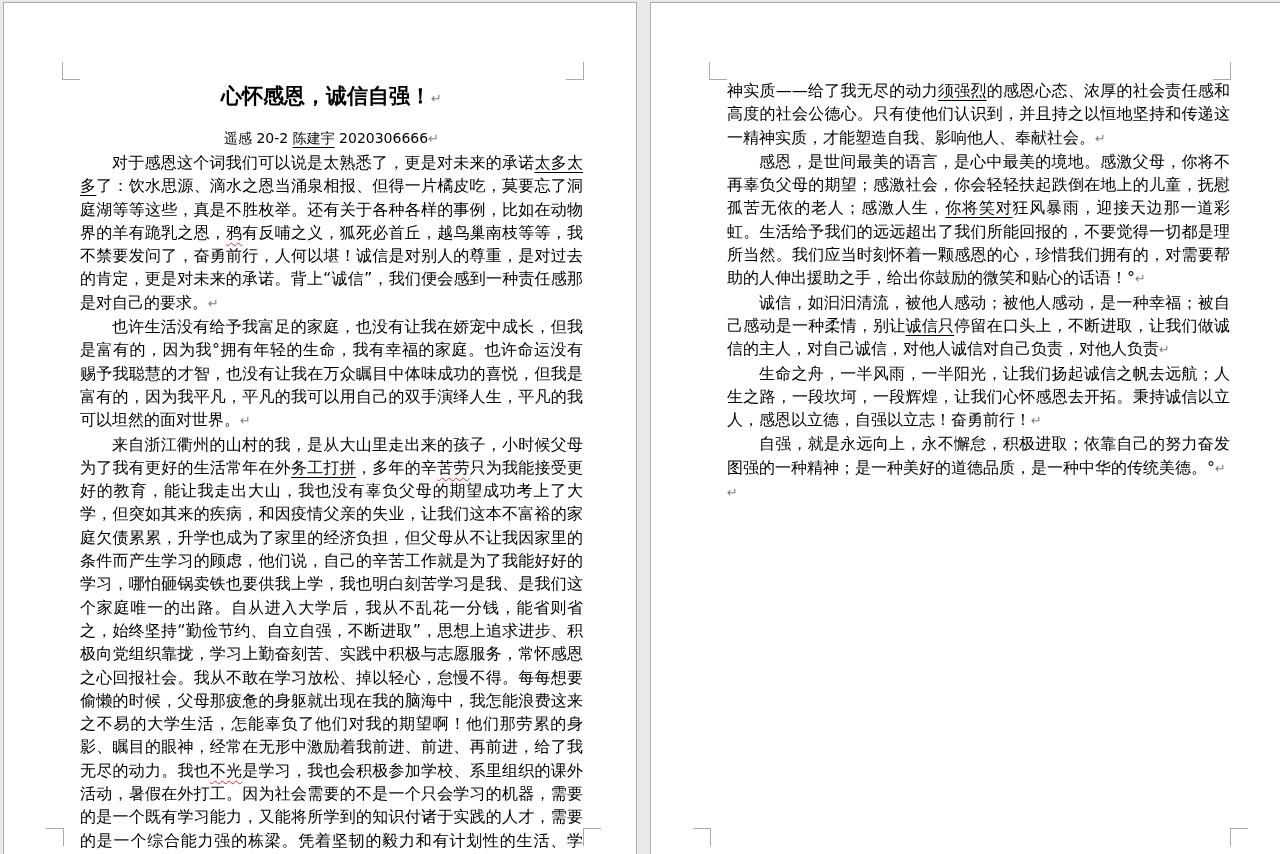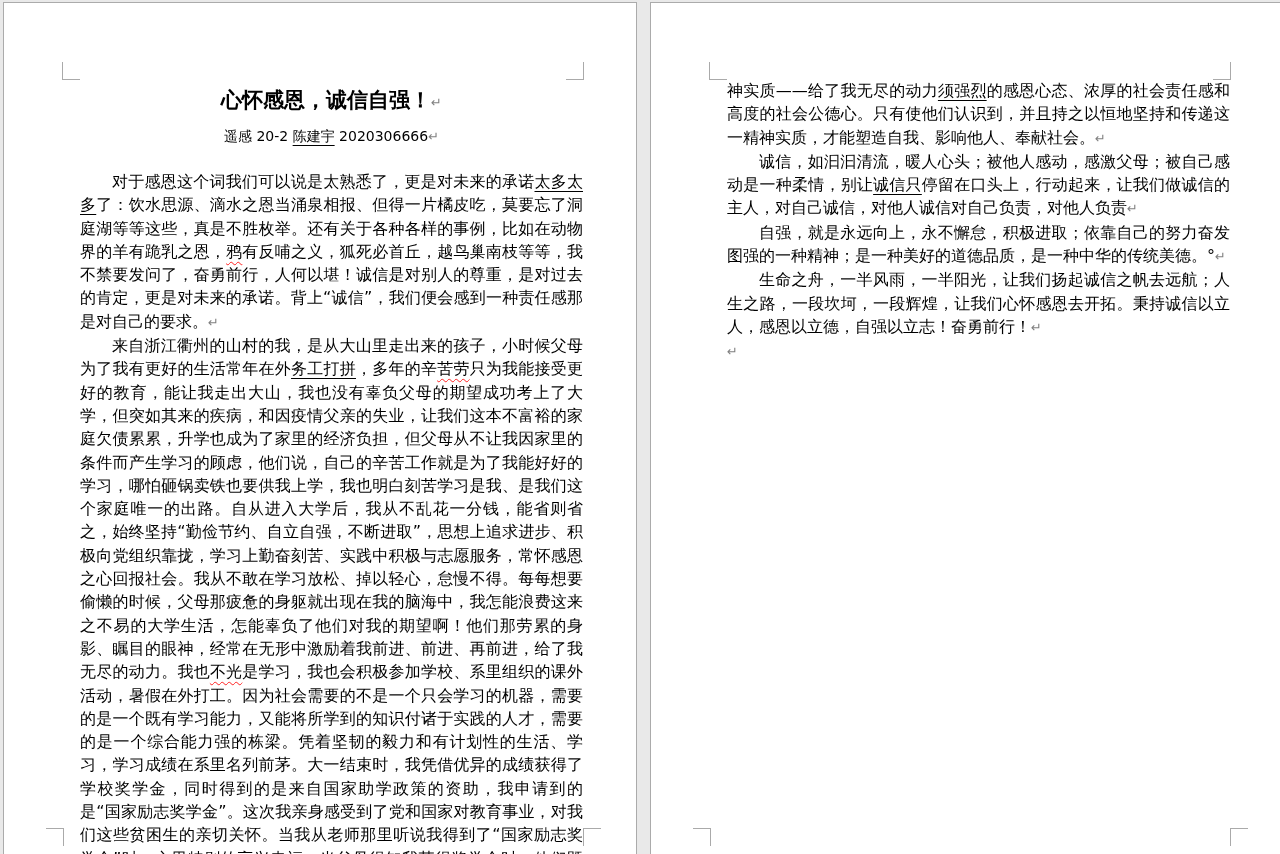--- a/index.html
+++ b/index.html
@@ -17,25 +17,25 @@
   .text-area{
     position:absolute;left:76px;width:503px;top:76px;
     color:#000;
   }
   .para{margin:0;}
   .para.body{
     font-size:16px;line-height:23.3px;text-align:justify;
   }
   .para.indent{text-indent:2em;}
   .para.title{
-    font-size:21px;font-weight:bold;text-align:center;line-height:42px;
-    margin-bottom:0;
+    font-size:21px;font-weight:bold;text-align:center;line-height:34px;
+    margin-bottom:10px;
   }
   .para.byline{
-    font-size:14px;text-align:center;line-height:24px;margin-bottom:21px;
+    font-size:14px;text-align:center;line-height:24px;margin-bottom:0;
   }
   .u-blue{
     text-decoration-line:underline;text-decoration-style:wavy;
     text-decoration-color:#3b5bd9;text-decoration-thickness:1px;
     text-underline-offset:4px;
     text-decoration:underline;
   }
   .u-red{
     text-decoration-line:underline;text-decoration-style:wavy;
     text-decoration-color:#ff2222;text-decoration-thickness:1px;
@@ -59,29 +59,31 @@
 
 <div class="page p1">
   <div class="cm cm-tl"></div>
   <div class="cm cm-tr"></div>
   <div class="cm cm-bl"></div>
   <div class="cm cm-br"></div>
   <div class="text-area">
       <div class="para title"><span>心怀感恩，诚信自强！</span><span class="pmark"> ↵</span></div>
       <div class="para byline"><span>遥感 20-2 </span><span class="u-blue">陈建宇</span><span> 2020306666</span><span class="pmark"> ↵</span></div>
       <div class="para body indent"><span>对于感恩这个词我们可以说是太熟悉了，更是对未来的承诺</span><span class="u-blue">太多太多</span><span>了：饮水思源、滴水之恩当涌泉相报、但得一片橘皮吃，莫要忘了洞庭湖等等这些，真是不胜枚举。还有关于各种各样的事例，比如在动物界的羊有跪乳之恩，</span><span class="u-red">鸦</span><span>有反哺之义，狐死必首丘，越鸟巢南枝等等，我不禁要发问了，奋勇前行，人何以堪！诚信是对别人的尊重，是对过去的肯定，更是对未来的承诺。背上“诚信”，我们便会感到一种责任感那是对自己的要求。</span><span class="pmark"> ↵</span></div>
+      <div class="para body indent"><span>也许生活没有给予我富足的家庭，也没有让我在娇宠中成长，但我是富有的，因为我°拥有年轻的生命，我有幸福的家庭。也许命运没有赐予我聪慧的才智，也没有让我在万众瞩目中体味成功的喜悦，但我是富有的，因为我平凡，平凡的我可以用自己的双手演绎人生，平凡的我可以坦然的面对世界。</span><span class="pmark"> ↵</span></div>
       <div class="para body indent"><span>来自浙江衢州的山村的我，是从大山里走出来的孩子，小时候父母为了我有更好的生活常年在外</span><span class="u-blue">务工打拼</span><span>，多年的辛</span><span class="u-red">苦劳</span><span>只为我能接受更好的教育，能让我走出大山，我也没有辜负父母的期望成功考上了大学，但突如其来的疾病，和因疫情父亲的失业，让我们这本不富裕的家庭欠债累累，升学也成为了家里的经济负担，但父母从不让我因家里的条件而产生学习的顾虑，他们说，自己的辛苦工作就是为了我能好好的学习，哪怕砸锅卖铁也要供我上学，我也明白刻苦学习是我、是我们这个家庭唯一的出路。自从进入大学后，我从不乱花一分钱，能省则省之，始终坚持“勤俭节约、自立自强，不断进取”，思想上追求进步、积极向党组织靠拢，学习上勤奋刻苦、实践中积极与志愿服务，常怀感恩之心回报社会。我从不敢在学习放松、掉以轻心，怠慢不得。每每想要偷懒的时候，父母那疲惫的身躯就出现在我的脑海中，我怎能浪费这来之不易的大学生活，怎能辜负了他们对我的期望啊！他们那劳累的身影、瞩目的眼神，经常在无形中激励着我前进、前进、再前进，给了我无尽的动力。我也</span><span class="u-red">不光</span><span>是学习，我也会积极参加学校、系里组织的课外活动，暑假在外打工。因为社会需要的不是一个只会学习的机器，需要的是一个既有学习能力，又能将所学到的知识付诸于实践的人才，需要的是一个综合能力强的栋梁。凭着坚韧的毅力和有计划性的生活、学习，学习成绩在系里名列前茅。大一结束时，我凭借优异的成绩获得了学校奖学金，同时得到的是来自国家助学政策的资助，我申请到的是“国家励志奖学金”。这次我亲身感受到了党和国家对教育事业，对我们这些贫困生的亲切关怀。当我从老师那里听说我得到了“国家励志奖学金”时，心里特别的高兴幸福。当父母得知我获得奖学金时，他们既是欢喜又是感激。这对我来说真是雪中送炭，不仅解决了我的一些经济问题、减轻父母的一些负担，同时又是对我的鼓励和最大的鞭策，也让我心怀无尽的感恩之情。</span></div>
     </div>
 </div>
 
 <div class="page p2">
   <div class="cm cm-tl"></div>
   <div class="cm cm-tr"></div>
   <div class="cm cm-bl"></div>
   <div class="cm cm-br"></div>
   <div class="text-area">
       <div class="para body"><span>神实质——给了我无尽的动力</span><span class="u-blue">须强烈</span><span>的感恩心态、浓厚的社会责任感和高度的社会公德心。只有使他们认识到，并且持之以恒地坚持和传递这一精神实质，才能塑造自我、影响他人、奉献社会。</span><span class="pmark"> ↵</span></div>
-      <div class="para body indent"><span>诚信，如汩汩清流，暖人心头；被他人感动，感激父母；被自己感动是一种柔情，别让</span><span class="u-blue">诚信只</span><span>停留在口头上，行动起来，让我们做诚信的主人，对自己诚信，对他人诚信对自己负责，对他人负责</span><span class="pmark"> ↵</span></div>
+      <div class="para body indent"><span>感恩，是世间最美的语言，是心中最美的境地。感激父母，你将不再辜负父母的期望；感激社会，你会轻轻扶起跌倒在地上的儿童，抚慰孤苦无依的老人；感激人生，</span><span class="u-blue">你将笑对</span><span>狂风暴雨，迎接天边那一道彩虹。生活给予我们的远远超出了我们所能回报的，不要觉得一切都是理所当然。我们应当时刻怀着一颗感恩的心，珍惜我们拥有的，对需要帮助的人伸出援助之手，给出你鼓励的微笑和贴心的话语！°</span><span class="pmark"> ↵</span></div>
+      <div class="para body indent"><span>诚信，如汩汩清流，被他人感动；被他人感动，是一种幸福；被自己感动是一种柔情，别让</span><span class="u-blue">诚信只</span><span>停留在口头上，不断进取，让我们做诚信的主人，对自己诚信，对他人诚信对自己负责，对他人负责</span><span class="pmark"> ↵</span></div>
+      <div class="para body indent"><span>生命之舟，一半风雨，一半阳光，让我们扬起诚信之帆去远航；人生之路，一段坎坷，一段辉煌，让我们心怀感恩去开拓。秉持诚信以立人，感恩以立德，自强以立志！奋勇前行！</span><span class="pmark"> ↵</span></div>
       <div class="para body indent"><span>自强，就是永远向上，永不懈怠，积极进取；依靠自己的努力奋发图强的一种精神；是一种美好的道德品质，是一种中华的传统美德。°</span><span class="pmark"> ↵</span></div>
-      <div class="para body indent"><span>生命之舟，一半风雨，一半阳光，让我们扬起诚信之帆去远航；人生之路，一段坎坷，一段辉煌，让我们心怀感恩去开拓。秉持诚信以立人，感恩以立德，自强以立志！奋勇前行！</span><span class="pmark"> ↵</span></div>
       <div class="para body"><span class="pmark"> ↵</span></div>
     </div>
 </div>
 
 </body></html>

